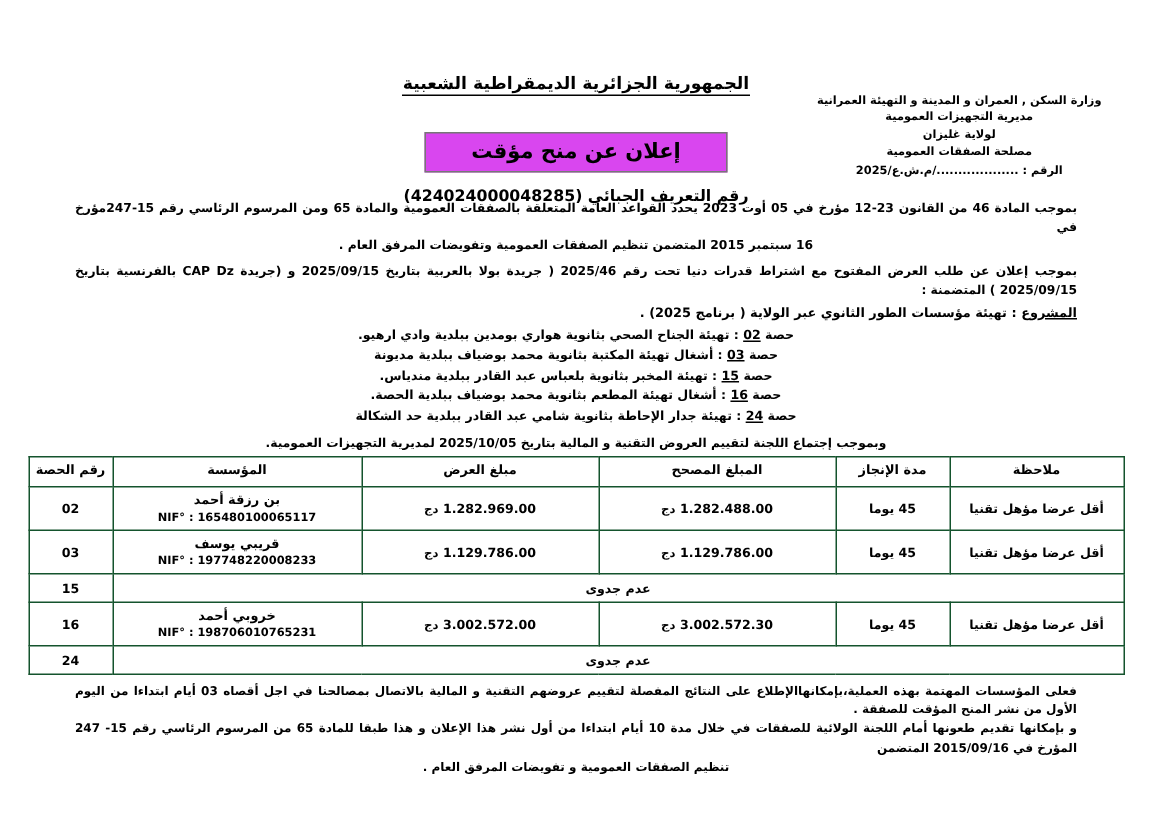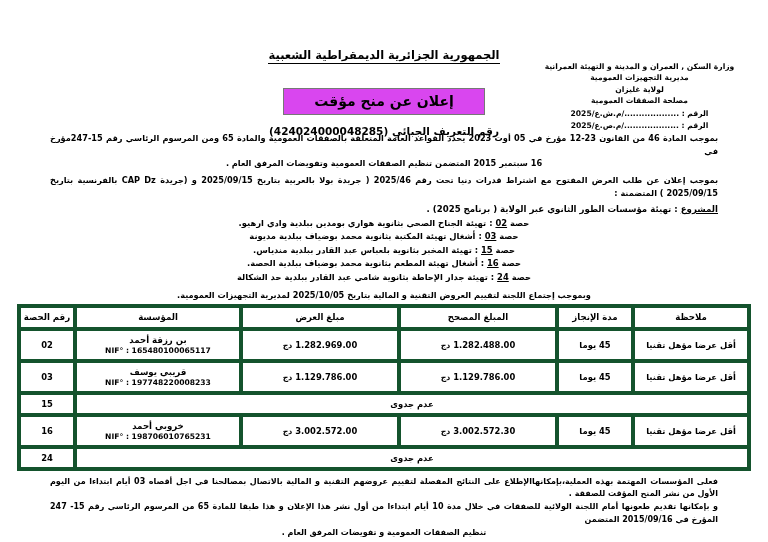--- a/index.html
+++ b/index.html
@@ -139,21 +139,21 @@
   
   table.award {
     width: 668px;
     margin: 0 auto;
     border-collapse: collapse;
     table-layout: fixed;
     direction: rtl;
   }
   table.award th,
   table.award td {
-    border: 4px solid #14532d;
+    border: 1px solid #14532d;
     text-align: center;
     vertical-align: middle;
     font-size: 8.4px;
     font-weight: bold;
     padding: 4px 2px;
   }
   table.award th {
     font-size: 8.6px;
     padding: 4px 2px 5px;
   }
@@ -206,21 +206,20 @@
     <div class="republic">
       <span>الجمهورية الجزائرية الديمقراطية الشعبية</span>
     </div>
 
     <div class="ministry-block">
       <span class="ln">وزارة السكن , العمران و المدينة و التهيئة العمرانية</span>
       <span class="ln">مديرية التجهيزات العمومية</span>
       <span class="ln">لولاية غليزان</span>
       <span class="ln">مصلحة الصفقات العمومية</span>
       <span class="ref-line">الرقم : .................../م.ش.ع/2025</span>
-      <span class="ref-line">الرقم : .................../م.ص.ع/2025</span>
     </div>
 
     <div class="title-box">إعلان عن منح مؤقت</div>
 
     <div class="fiscal-id">رقم التعريف الجبائي (424024000048285)</div>
   </div>
 
   <div class="body-zone">
 
     <p class="para">

